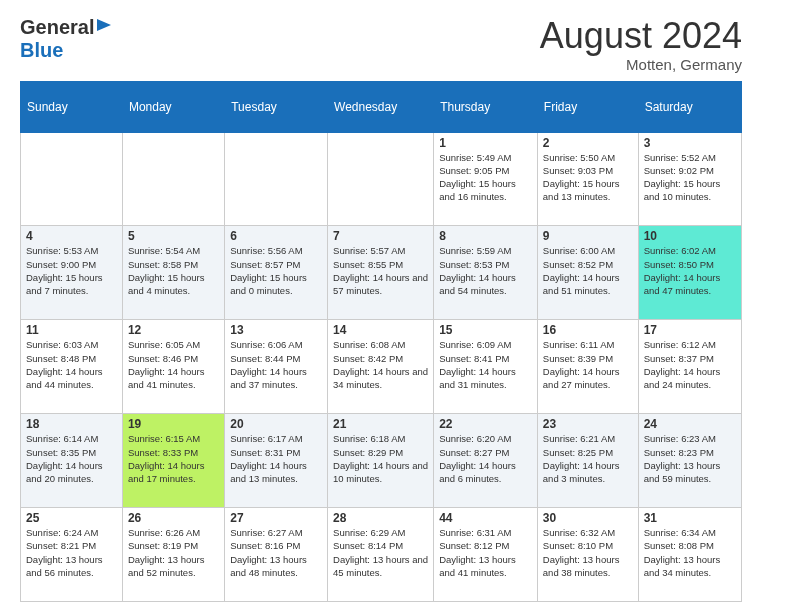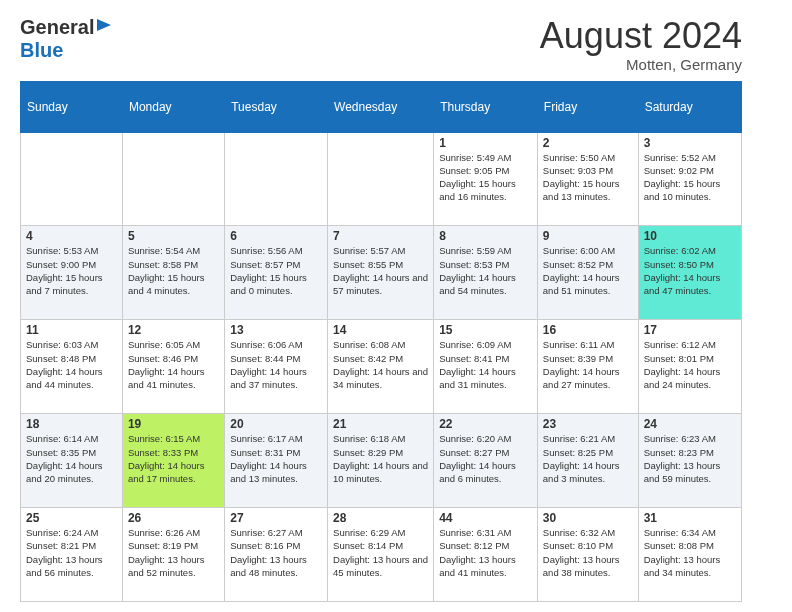--- a/index.html
+++ b/index.html
@@ -243,21 +243,21 @@
           </td>
           <td>
             <span class="day-number">16</span>
             <div class="day-detail">Sunrise: 6:11 AM
 Sunset: 8:39 PM
 Daylight: 14 hours and 27 minutes.</div>
           </td>
           <td>
             <span class="day-number">17</span>
             <div class="day-detail">Sunrise: 6:12 AM
-Sunset: 8:01 PM
+Sunset: 8:37 PM
 Daylight: 14 hours and 24 minutes.</div>
           </td>
         </tr>
         <tr>
           <td style="background: rgb(240, 244, 248);">
             <span class="day-number">18</span>
             <div class="day-detail">Sunrise: 6:14 AM
 Sunset: 8:35 PM
 Daylight: 14 hours and 20 minutes.</div>
           </td>

